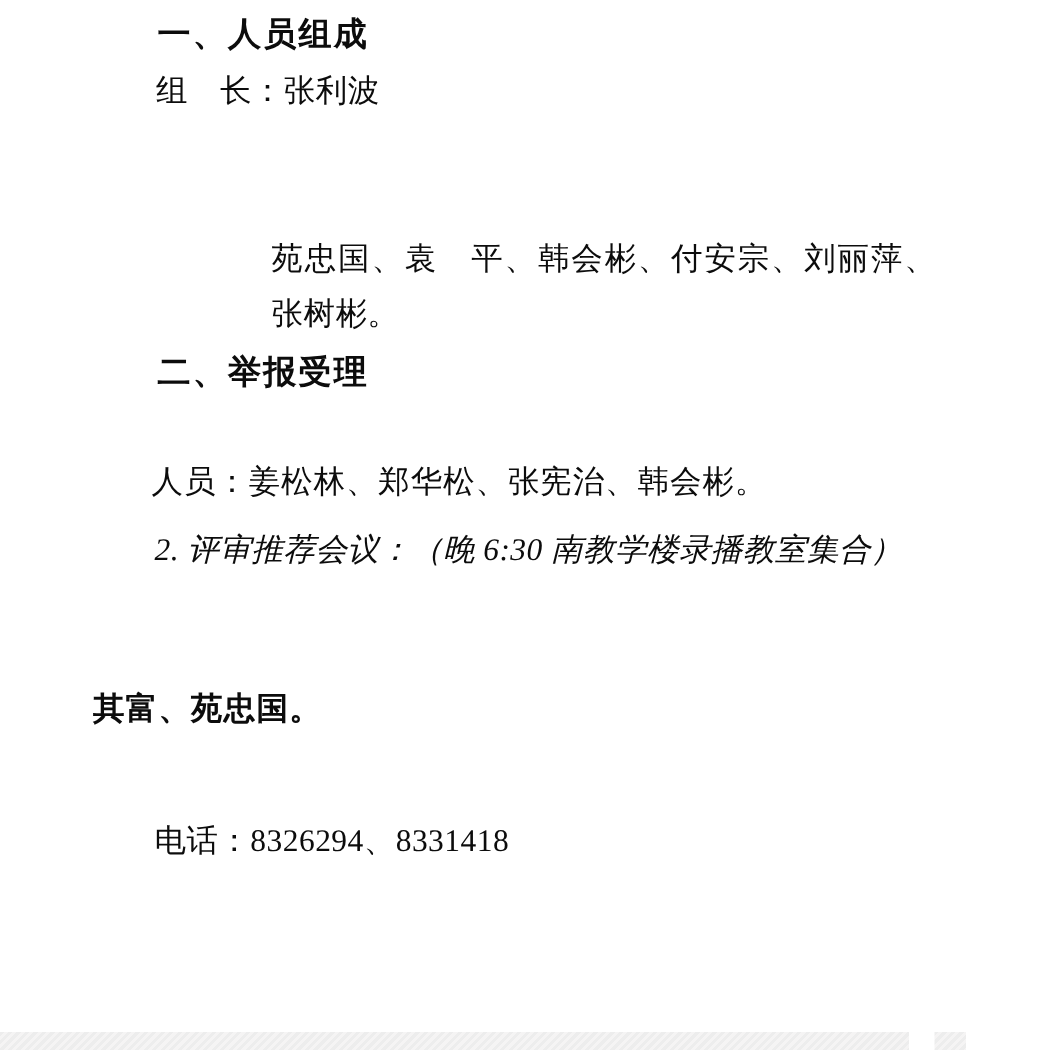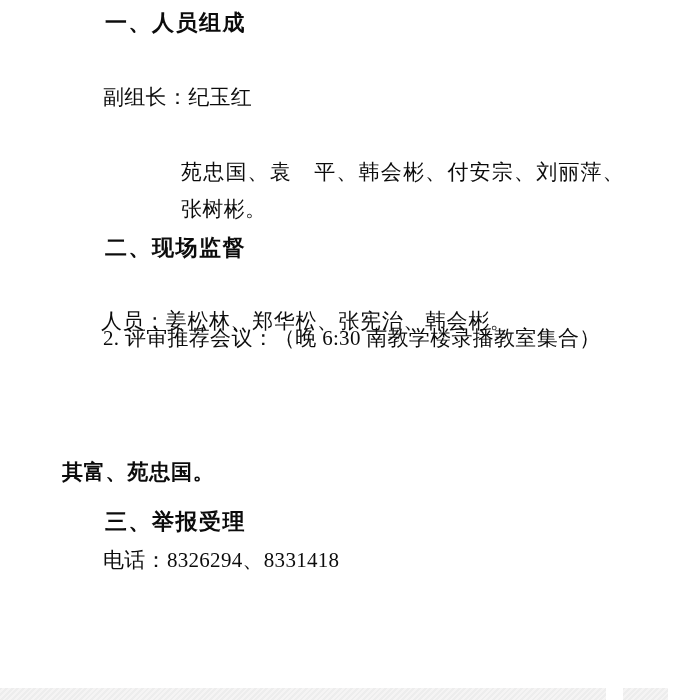--- a/index.html
+++ b/index.html
@@ -9,21 +9,20 @@
   }
   html,body{margin:0;padding:0;}
   body{background:#fff;}
   .page{
     position:relative;
     width:644px;height:700px;
     background:var(--paper,#fff);
     overflow:hidden;
     font-family:"Liberation Serif","DejaVu Serif",serif;
     color:var(--ink,#0c0c0c);
-    padding-left:24px;
   }
   .line{
     position:absolute;
     white-space:nowrap;
     font-size:21px;
     line-height:26px;
     letter-spacing:0.3px;
   }
   .heading{
     font-family:"Liberation Sans","DejaVu Sans",sans-serif;
@@ -34,21 +33,21 @@
   
   .l-h1   {left:105px; top:10px;}
   .l-2    {left:104px; top:47px;}
   .l-3    {left:103px; top:84px;}
   .l-4    {left:104px; top:121px; letter-spacing:0.8px;}
   .l-5    {left:181px; top:159px; letter-spacing:1.2px;}
   .l-6    {left:181px; top:196px;}
   .l-h2   {left:105px; top:235px;}
   .l-8    {left:103px; top:271px;}
   .l-9    {left:101px; top:308px; letter-spacing:0.6px;}
-  .l-10   {left:103px; top:325px;}
+  .l-10   {left:103px; top:353px;font-style:italic;}
   .l-11   {left:101px; top:383px; letter-spacing:1.2px;}
   .l-12   {left:62px;  top:421px; letter-spacing:1.1px;}
   .l-13   {left:62px;  top:459px; letter-spacing:0.8px;font-weight:bold;}
   .l-h3   {left:105px; top:509px;}
   .l-15   {left:103px; top:547px;}
   .l-16   {left:101px; top:584px;}
   .l-date {left:445px; top:661px;}
   
   .band{
     position:absolute;
@@ -62,40 +61,39 @@
   .band-left {left:0;    width:606px;}
   .band-right{left:623px;width:77px;}
 </style>
 </head>
 <body>
 
 <div class="page">
 
   <div class="line heading l-h1">一、人员组成</div>
 
+  <div class="line l-2">组　长：张利波</div>
 
-  <div class="line l-3">副组长：纪玉红</div>
 
 
   <div class="line l-5">苑忠国、袁　平、韩会彬、付安宗、刘丽萍、</div>
 
   <div class="line l-6">张树彬。</div>
 
-  <div class="line heading l-h2">二、现场监督</div>
+  <div class="line heading l-h2">二、举报受理</div>
 
 
   <div class="line l-9">人员：姜松林、郑华松、张宪治、韩会彬。</div>
 
   <div class="line l-10">2. 评审推荐会议：（晚 6:30 南教学楼录播教室集合）</div>
 
 
 
   <div class="line l-13">其富、苑忠国。</div>
 
-  <div class="line heading l-h3">三、举报受理</div>
 
   <div class="line l-15">电话：8326294、8331418</div>
 
 
 
   <div class="band band-left"></div>
   <div class="band band-right"></div>
 
 </div>
 

